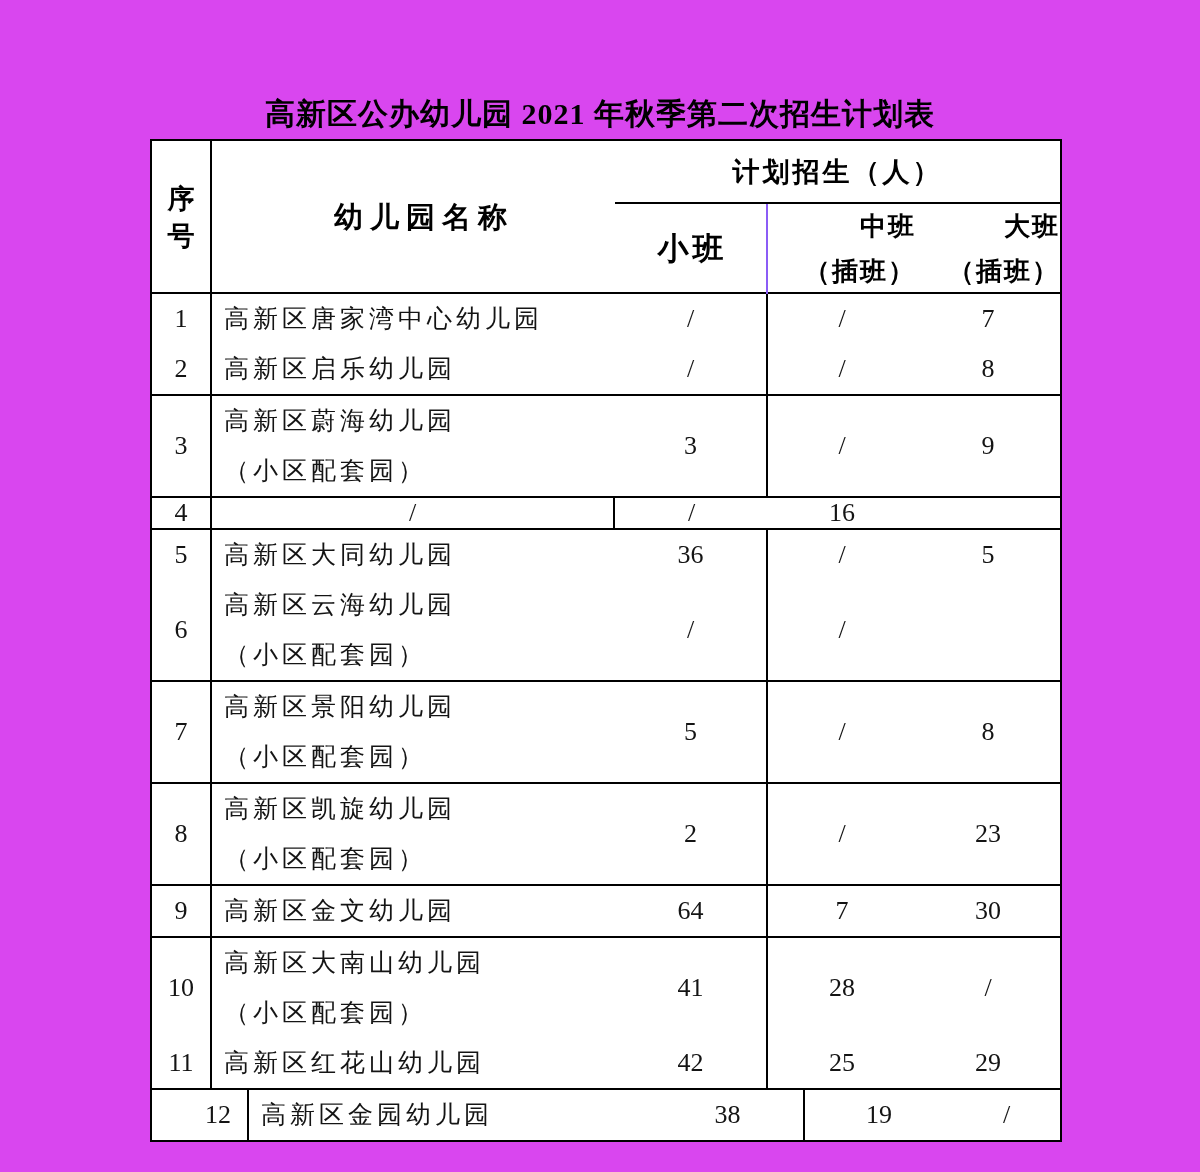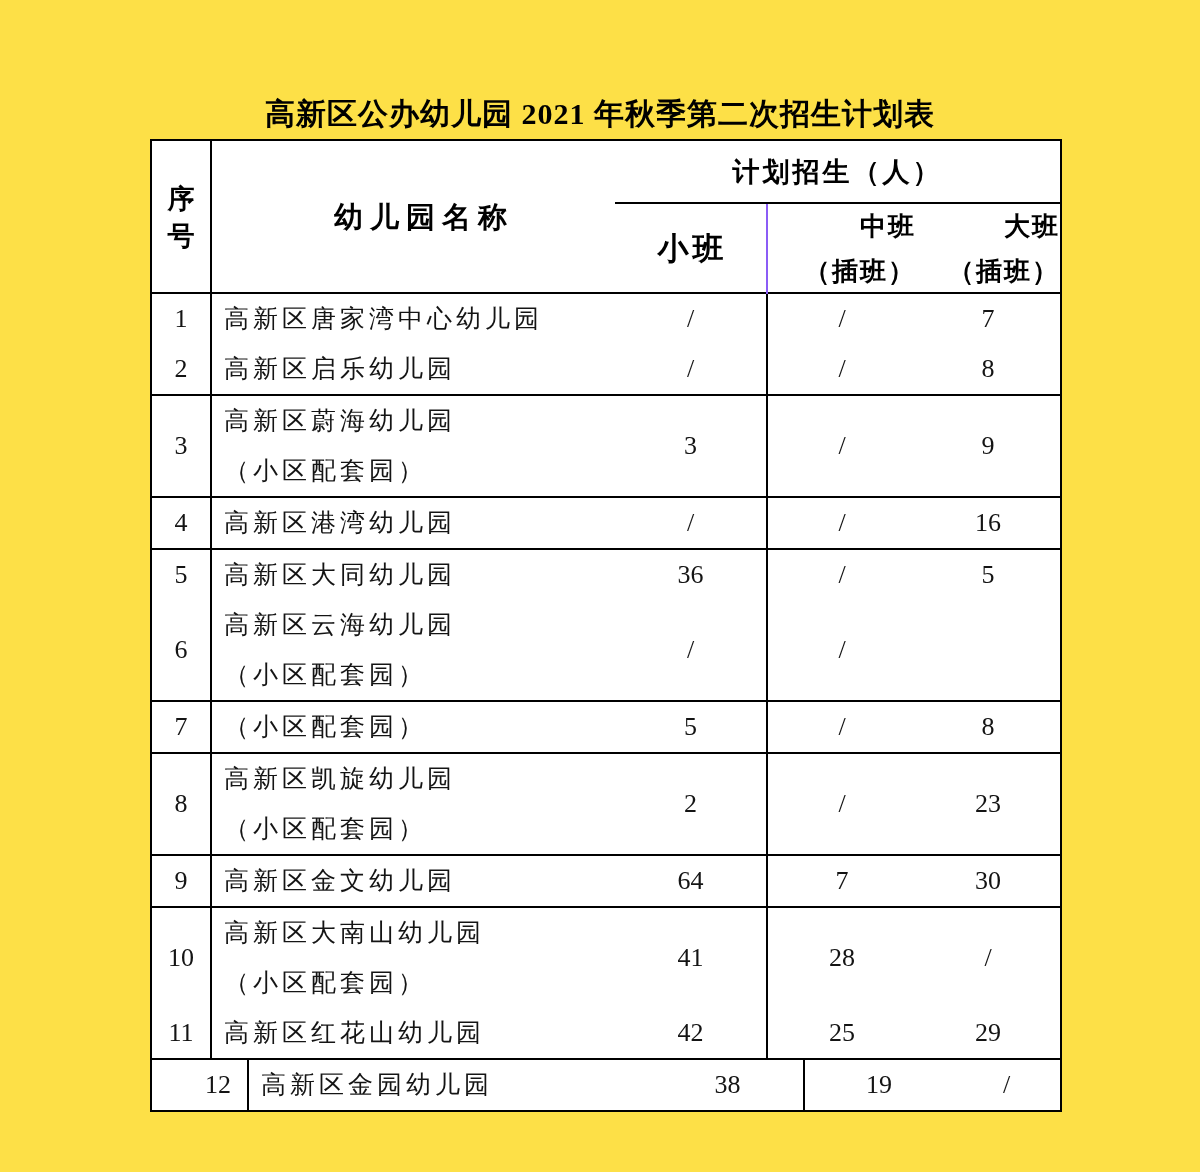--- a/index.html
+++ b/index.html
@@ -1,21 +1,21 @@
 <!DOCTYPE html>
 <html><head>
 <meta charset="utf-8">
 <style>
   * { box-sizing: border-box; margin: 0; padding: 0; }
   html, body { background: #ffffff; }
   .page {
     position: relative;
     width: 1200px;
     height: 1172px;
-    background: #fde047;
+    background: #d946ef;
     color: #141414;
     font-family: "Liberation Serif", "DejaVu Serif", serif;
     overflow: hidden;
   }
   .doc-title {
     position: absolute;
     top: 94px;
     left: 0;
     width: 100%;
     text-align: center;
@@ -184,23 +184,20 @@
               <div class="name-line">（小区配套园）</div>
             </div>
             <div class="c-val c-xb">3</div>
             <div class="c-val c-zb">/</div>
             <div class="c-val c-db">9</div>
           </div>
         </div>
         <div class="group">
           <div class="entry">
             <div class="c-no">4</div>
-            <div class="c-name">
-              <div class="name-line">高新区港湾幼儿园</div>
-            </div>
             <div class="c-val c-xb">/</div>
             <div class="c-val c-zb">/</div>
             <div class="c-val c-db">16</div>
           </div>
         </div>
         <div class="group">
           <div class="entry">
             <div class="c-no">5</div>
             <div class="c-name">
               <div class="name-line">高新区大同幼儿园</div>
@@ -216,20 +213,21 @@
               <div class="name-line">（小区配套园）</div>
             </div>
             <div class="c-val c-xb">/</div>
             <div class="c-val c-zb">/</div>
           </div>
         </div>
         <div class="group">
           <div class="entry">
             <div class="c-no">7</div>
             <div class="c-name">
+              <div class="name-line">高新区景阳幼儿园</div>
               <div class="name-line">（小区配套园）</div>
             </div>
             <div class="c-val c-xb">5</div>
             <div class="c-val c-zb">/</div>
             <div class="c-val c-db">8</div>
           </div>
         </div>
         <div class="group">
           <div class="entry">
             <div class="c-no">8</div>

